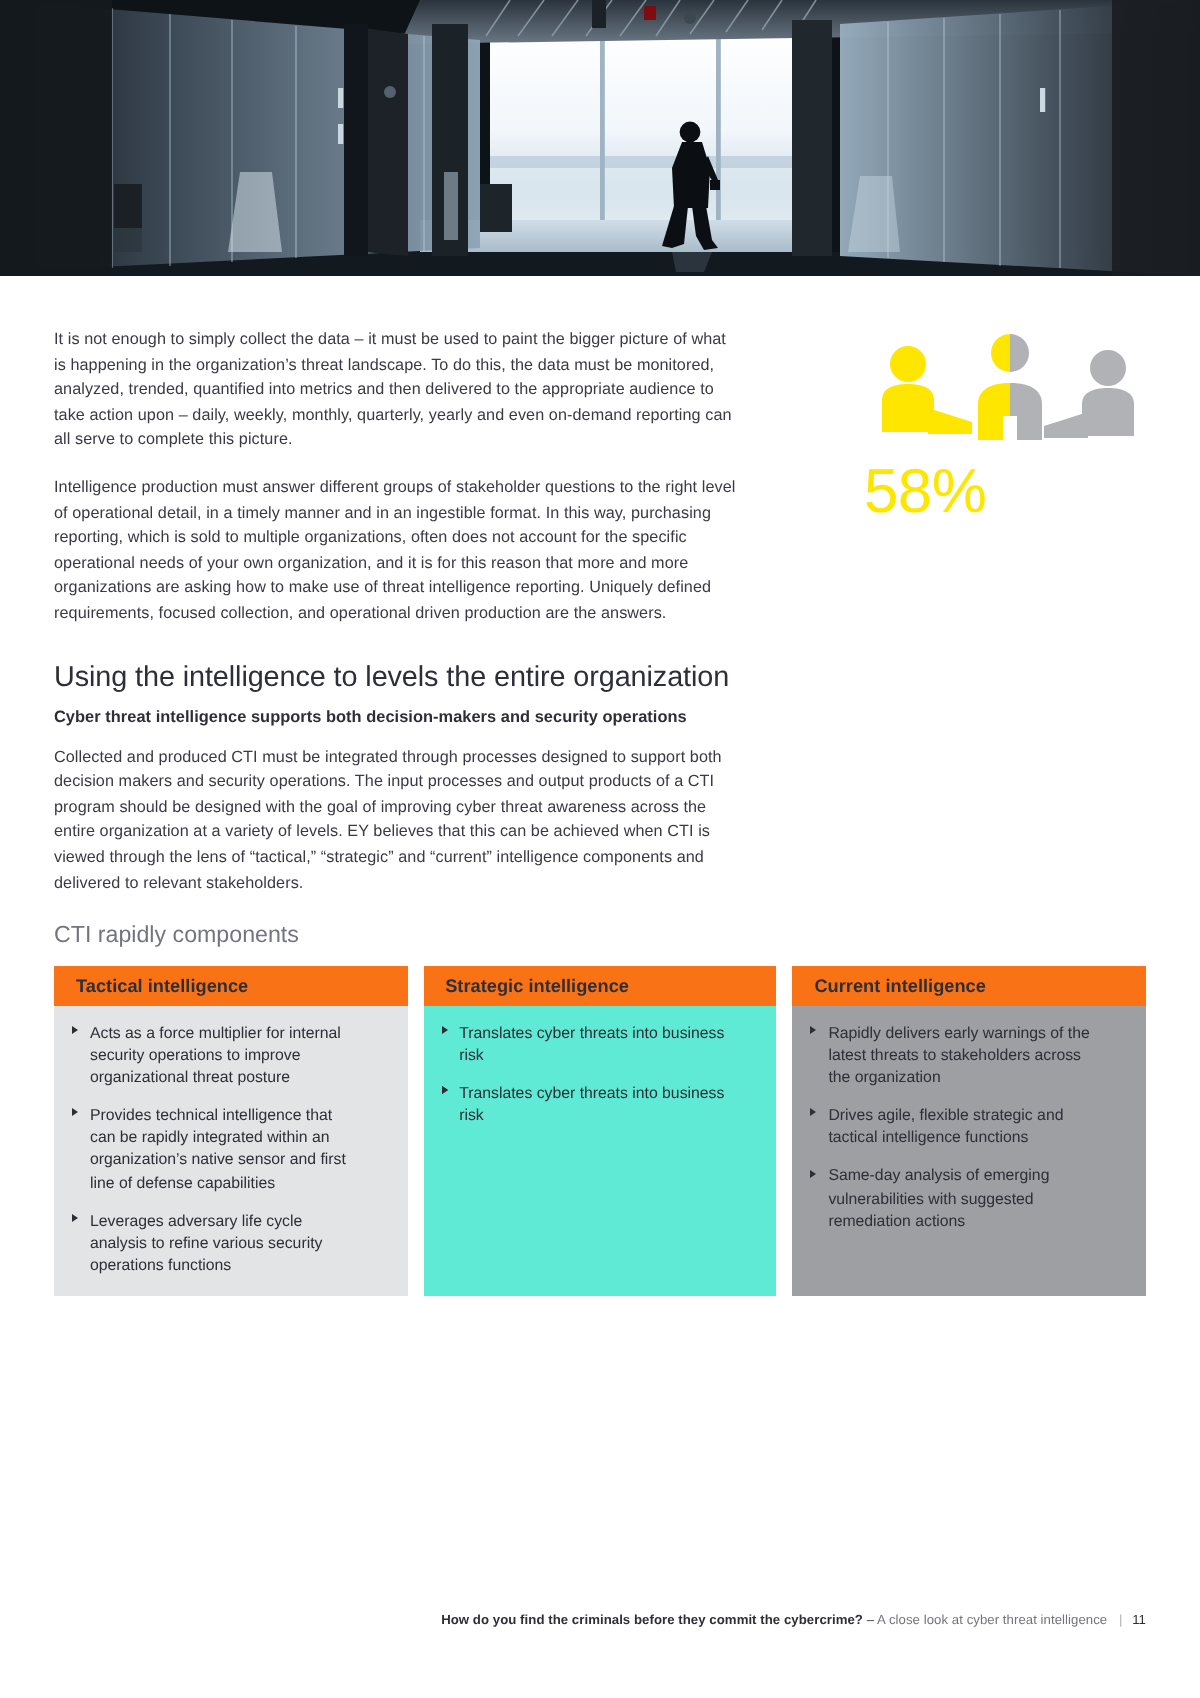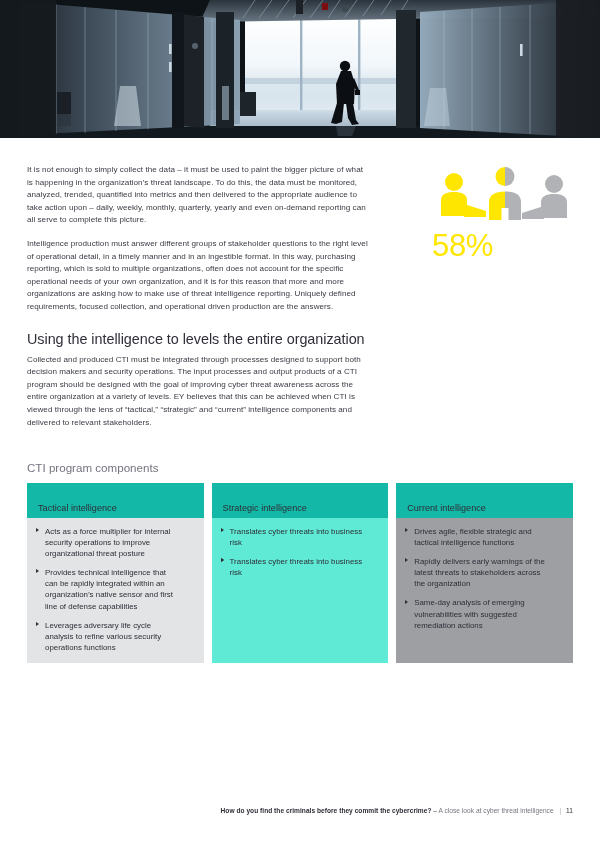--- a/index.html
+++ b/index.html
@@ -112,25 +112,25 @@
     display: flex;
     gap: 8px;
   }
   .card {
     width: 176.6px;
     min-height: 155px;
     display: flex;
     flex-direction: column;
   }
   .card-header {
-    background: #14b8a6;
+    background: #f97316;
     color: #2e2e38;
     font-size: 9.1px;
-    font-weight: 400;
-    padding: 20px 0 5px 11px;
+    font-weight: 700;
+    padding: 5px 0 5px 11px;
     letter-spacing: 0.002em;
   }
   .card-body {
     flex: 1;
     padding: 8px 26px 10px 9px;
   }
   .card-1 .card-body { background: #e3e4e5; }
   .card-2 .card-body { background: #5eead4; }
   .card-3 .card-body { background: #9d9fa2; }
 
@@ -295,20 +295,21 @@
   </svg>
 </div>
 
 <div class="page">
 
   <div class="col-left">
     <p class="body">It is not enough to simply collect the data – it must be used to paint the bigger picture of what is happening in the organization’s threat landscape. To do this, the data must be monitored, analyzed, trended, quantified into metrics and then delivered to the appropriate audience to take action upon – daily, weekly, monthly, quarterly, yearly and even on-demand reporting can all serve to complete this picture.</p>
     <p class="body">Intelligence production must answer different groups of stakeholder questions to the right level of operational detail, in a timely manner and in an ingestible format. In this way, purchasing reporting, which is sold to multiple organizations, often does not account for the specific operational needs of your own organization, and it is for this reason that more and more organizations are asking how to make use of threat intelligence reporting. Uniquely defined requirements, focused collection, and operational driven production are the answers.</p>
 
     <h2 class="section-title">Using the intelligence to levels the entire organization</h2>
+    <h3 class="sub-title">Cyber threat intelligence supports both decision-makers and security operations</h3>
     <p class="body">Collected and produced CTI must be integrated through processes designed to support both decision makers and security operations. The input processes and output products of a CTI program should be designed with the goal of improving cyber threat awareness across the entire organization at a variety of levels. EY believes that this can be achieved when CTI is viewed through the lens of “tactical,” “strategic” and “current” intelligence components and delivered to relevant stakeholders.</p>
   </div>
 
   <div class="stat-panel">
     <div class="stat-figure">
       <svg width="146" height="63" viewBox="0 0 146 63" xmlns="http://www.w3.org/2000/svg">
 
         <g fill="#ffe600">
           <circle cx="22" cy="18" r="9"></circle>
           <path d="M9,52 L9,36 C9,30.5 14,28 22,28 C30,28 35,30.5 35,36 L35,52 Z"></path>
@@ -326,21 +327,21 @@
         <g fill="#b0b2b5">
           <circle cx="122" cy="20" r="9"></circle>
           <path d="M135,54 L135,38 C135,32.5 130,30 122,30 C114,30 109,32.5 109,38 L109,54 Z"></path>
           <path d="M112,42 L90,49 L90,55 L112,55 Z"></path>
         </g>
       </svg>
     </div>
     <div class="stat-number">58%</div>
   </div>
 
-  <h3 class="components-title">CTI program components</h3>
+  <h3 class="components-title">CTI rapidly components</h3>
 
   <div class="cards">
 
     <div class="card card-1">
       <div class="card-header">Tactical intelligence</div>
       <div class="card-body">
         <ul>
           <li><span class="tri"></span><span>Acts as a force multiplier for internal security operations to improve organizational threat posture</span></li>
           <li><span class="tri"></span><span>Provides technical intelligence that can be rapidly integrated within an organization’s native sensor and first line of defense capabilities</span></li>
           <li><span class="tri"></span><span>Leverages adversary life cycle analysis to refine various security operations functions</span></li>
@@ -356,22 +357,22 @@
           <li><span class="tri"></span></li>
           <li><span class="tri"></span><span>Translates cyber threats into business risk</span></li>
         </ul>
       </div>
     </div>
 
     <div class="card card-3">
       <div class="card-header">Current intelligence</div>
       <div class="card-body">
         <ul>
+          <li><span class="tri"></span><span>Rapidly delivers early warnings of the latest threats to stakeholders across the organization</span></li>
           <li><span class="tri"></span><span>Drives agile, flexible strategic and tactical intelligence functions</span></li>
-          <li><span class="tri"></span><span>Rapidly delivers early warnings of the latest threats to stakeholders across the organization</span></li>
           <li><span class="tri"></span><span>Same-day analysis of emerging vulnerabilities with suggested remediation actions</span></li>
         </ul>
       </div>
     </div>
 
   </div>
 
   <div class="footer">
     <span class="f-bold">How do you find the criminals before they commit the cybercrime?</span>
     <span class="f-dash">–</span>

